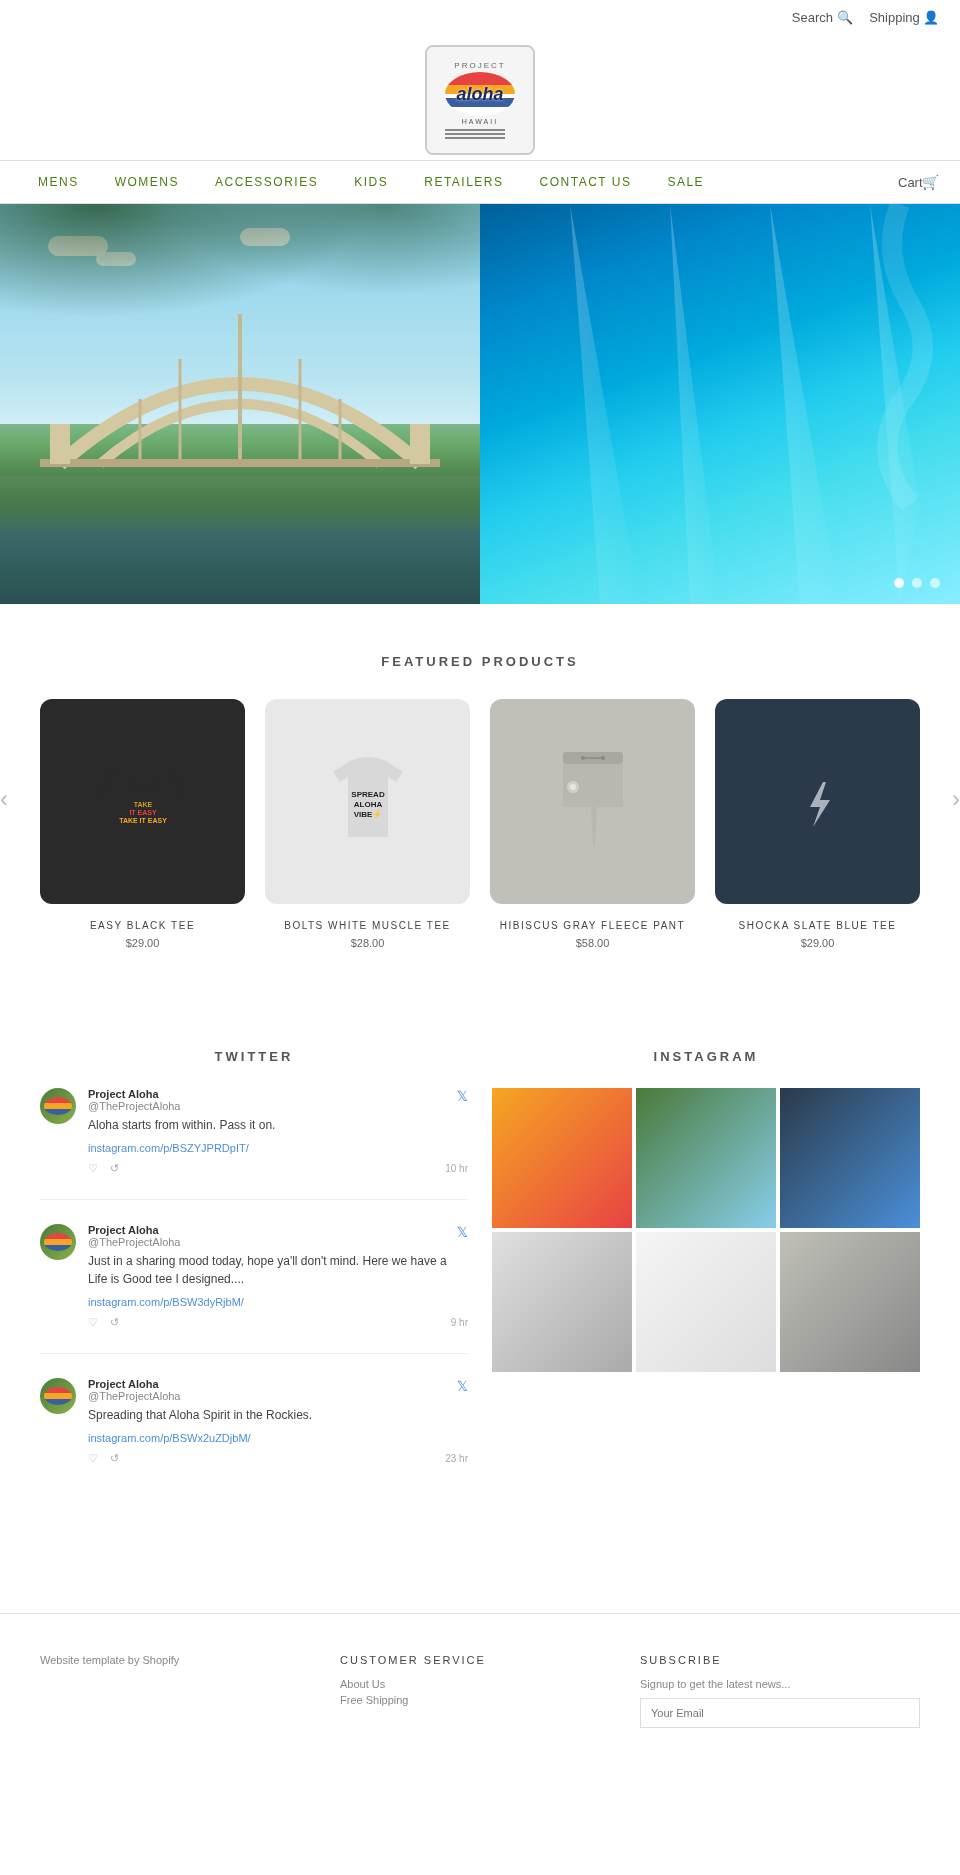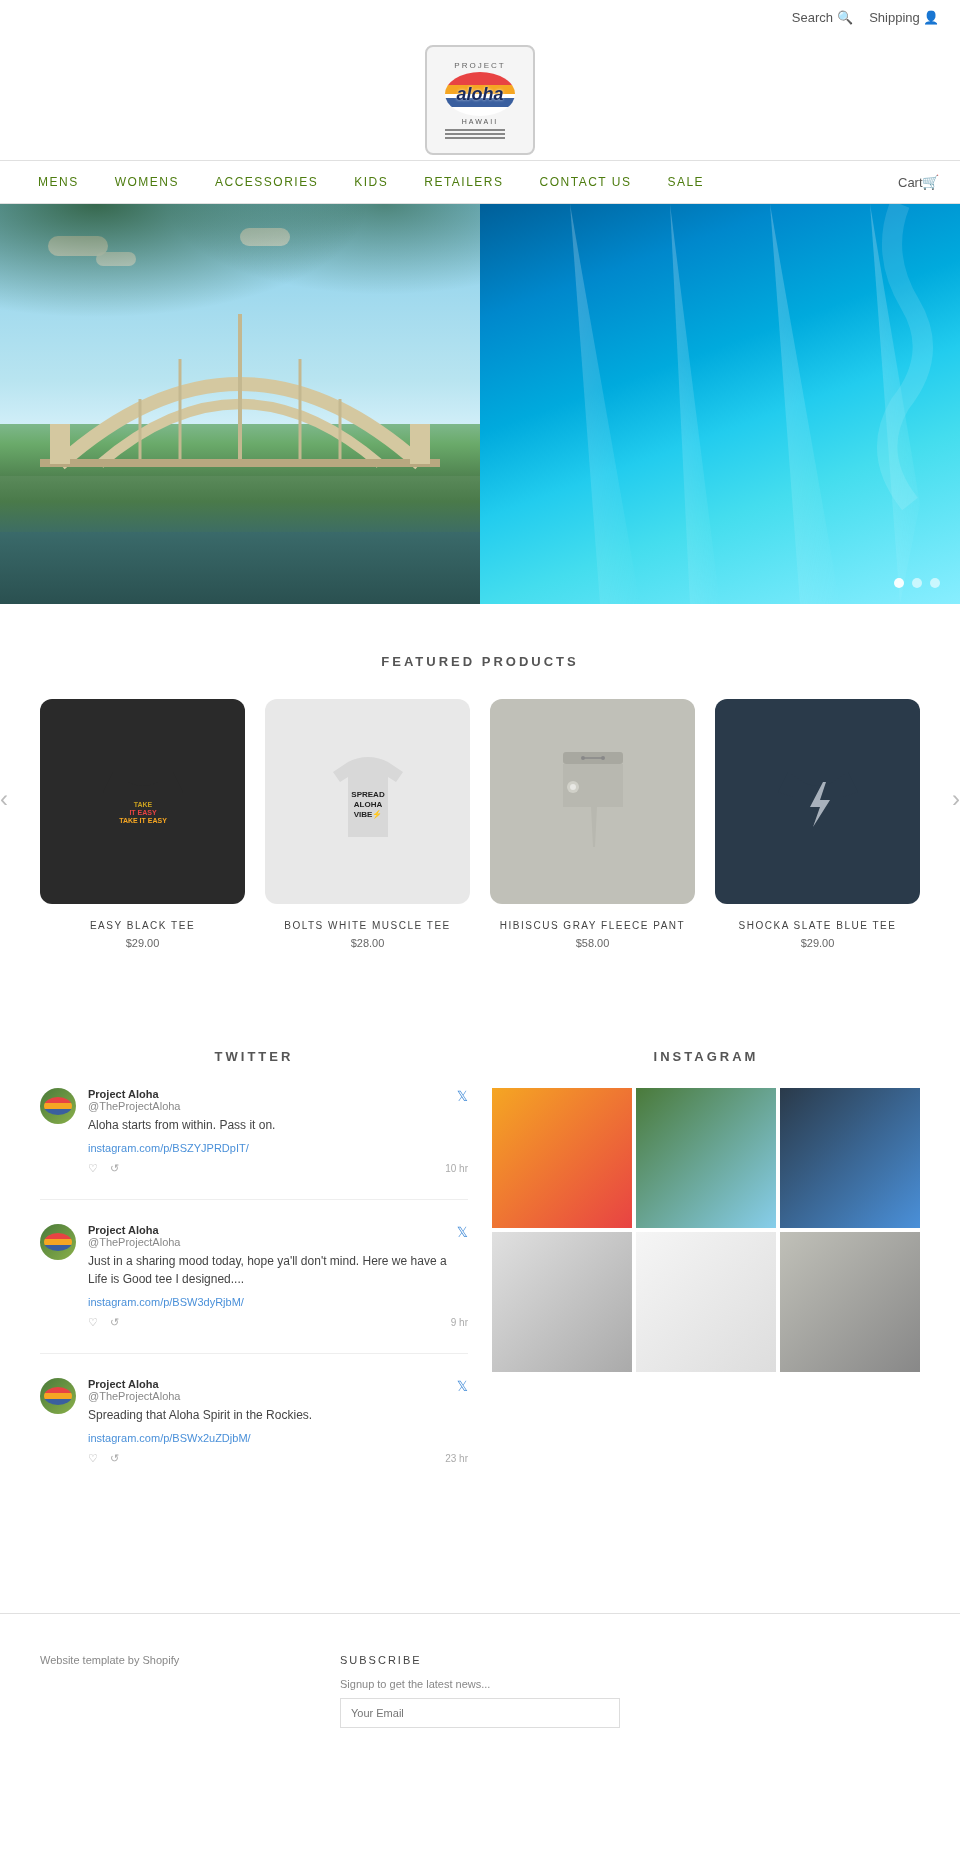--- a/index.html
+++ b/index.html
@@ -655,17 +655,22 @@
     </div>
   </div>
 
 </div>
 
 <footer>
   <div class="footer-col">
     <div class="footer-text">Website template by Shopify</div>
   </div>
   <div class="footer-col">
+    <div class="footer-col-title">Customer Service</div>
+    <a class="footer-link">About Us</a>
+    <a class="footer-link">Free Shipping</a>
+  </div>
+  <div class="footer-col">
     <div class="footer-col-title">SUBSCRIBE</div>
     <div class="footer-text">Signup to get the latest news...</div>
     <input class="subscribe-input" type="email" placeholder="Your Email" style="">
   </div>
 </footer>
 
 </body></html>

